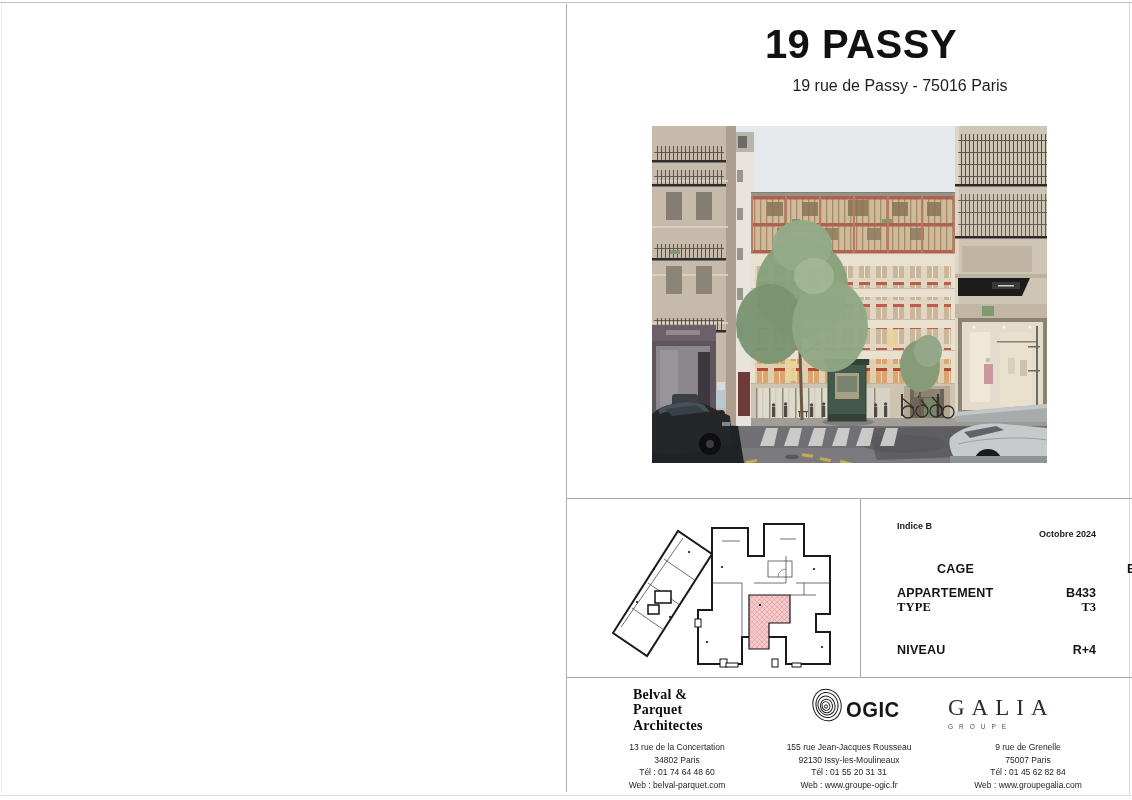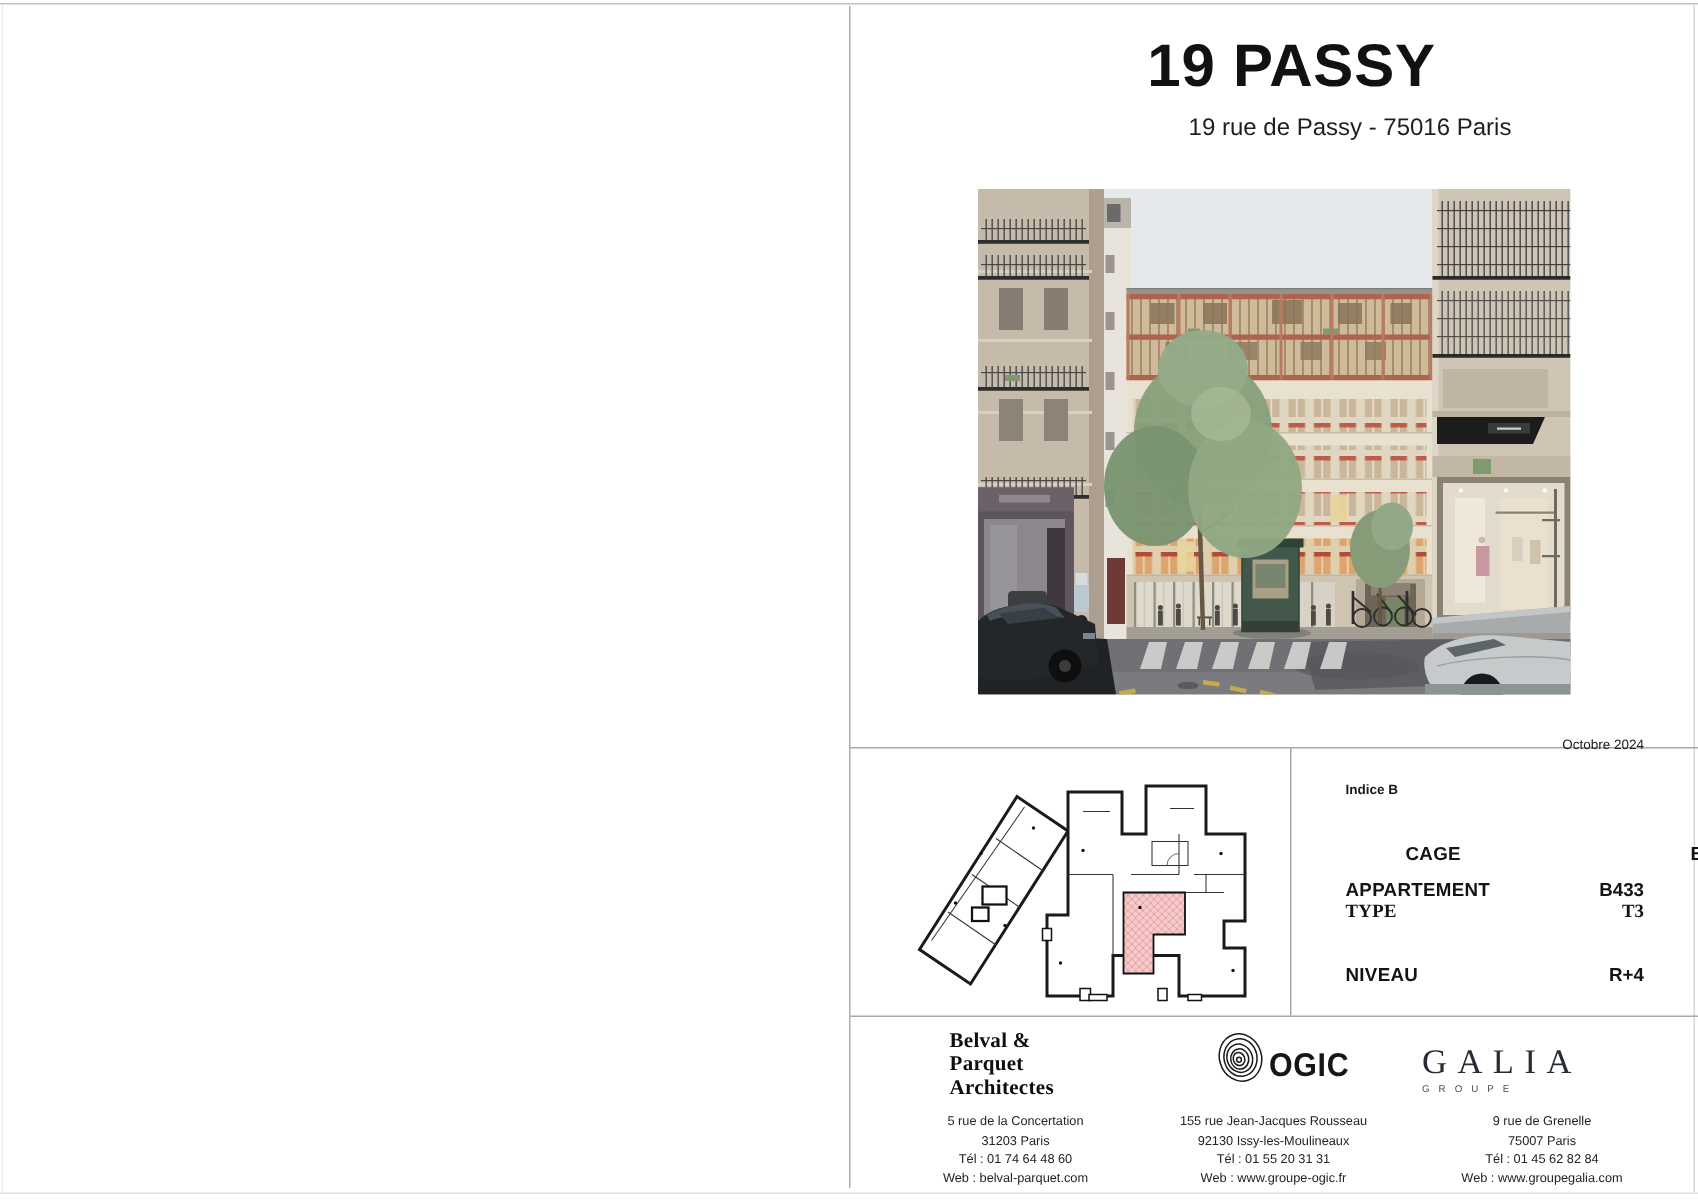--- a/index.html
+++ b/index.html
@@ -20,21 +20,21 @@
   .photo{position:absolute;left:652px;top:126px;width:395px;height:337px;}
 
   .rule{position:absolute;background:#a8a8a8;}
   .rule.plan-top{left:567px;top:498px;width:565px;height:1px;}
   .rule.plan-bottom{left:567px;top:677px;width:565px;height:1px;}
   .rule.table-divider{left:860px;top:498px;width:1px;height:179px;}
 
   .plan{position:absolute;left:592px;top:507px;width:266px;height:163px;}
 
   .info-head-left{position:absolute;left:897px;top:521px;font-size:9px;font-weight:700;color:#1a1a1a;}
-  .info-head-right{position:absolute;left:992px;top:491px;width:104px;text-align:right;font-size:9px;font-weight:400;color:#1a1a1a;}
+  .info-head-right{position:absolute;left:992px;top:529px;width:104px;text-align:right;font-size:9px;font-weight:700;color:#1a1a1a;}
   .info-label{position:absolute;left:897px;font-size:12.5px;font-weight:700;letter-spacing:.2px;color:#141414;}
   .info-value{position:absolute;left:1006px;width:90px;text-align:right;font-size:12.5px;font-weight:700;color:#141414;}
   .r0{top:562px;margin-left:40px;} .r1{top:586px;} .r2{top:600px;font-family:Liberation Serif, serif;} .r3{top:643px;}
 
   .arch-name{position:absolute;left:633px;top:687px;font-family:"Liberation Serif",serif;
              font-weight:700;font-size:14px;line-height:1.1;color:#0e0e0e;letter-spacing:.2px;}
   .arch-name span{display:block;}
   .addr{position:absolute;top:741px;width:160px;text-align:center;font-size:8.5px;line-height:1.48;color:#232323;}
   .addr span{display:block;}
   .addr.a1{left:597px;} .addr.a2{left:769px;} .addr.a3{left:948px;}
@@ -364,22 +364,22 @@
     <div class="info-value r3">R+4</div>
   </div>
 
   <div>
     <div class="arch-name">
       <span>Belval &amp;</span>
       <span>Parquet</span>
       <span>Architectes</span>
     </div>
     <div class="addr a1">
-      <span>5 rue de la Concertation</span>
-      <span>31203 Paris</span>
+      <span>13 rue de la Concertation</span>
+      <span>34802 Paris</span>
       <span>Tél : 01 74 64 48 60</span>
       <span>Web : belval-parquet.com</span>
     </div>
 
     <div class="ogic-logo">
       <svg class="ogic-rings" width="36" height="38" viewBox="0 0 36 38" aria-hidden="true">
         <g fill="none" stroke="#1a1a1a" stroke-width="1">
           <ellipse cx="17" cy="19" rx="14" ry="16" transform="rotate(-18 17 19)"></ellipse>
           <ellipse cx="17" cy="19" rx="11" ry="12.6" transform="rotate(-10 17 19)"></ellipse>
           <ellipse cx="16.5" cy="19.5" rx="8.4" ry="9.6" transform="rotate(-24 16.5 19.5)"></ellipse>

